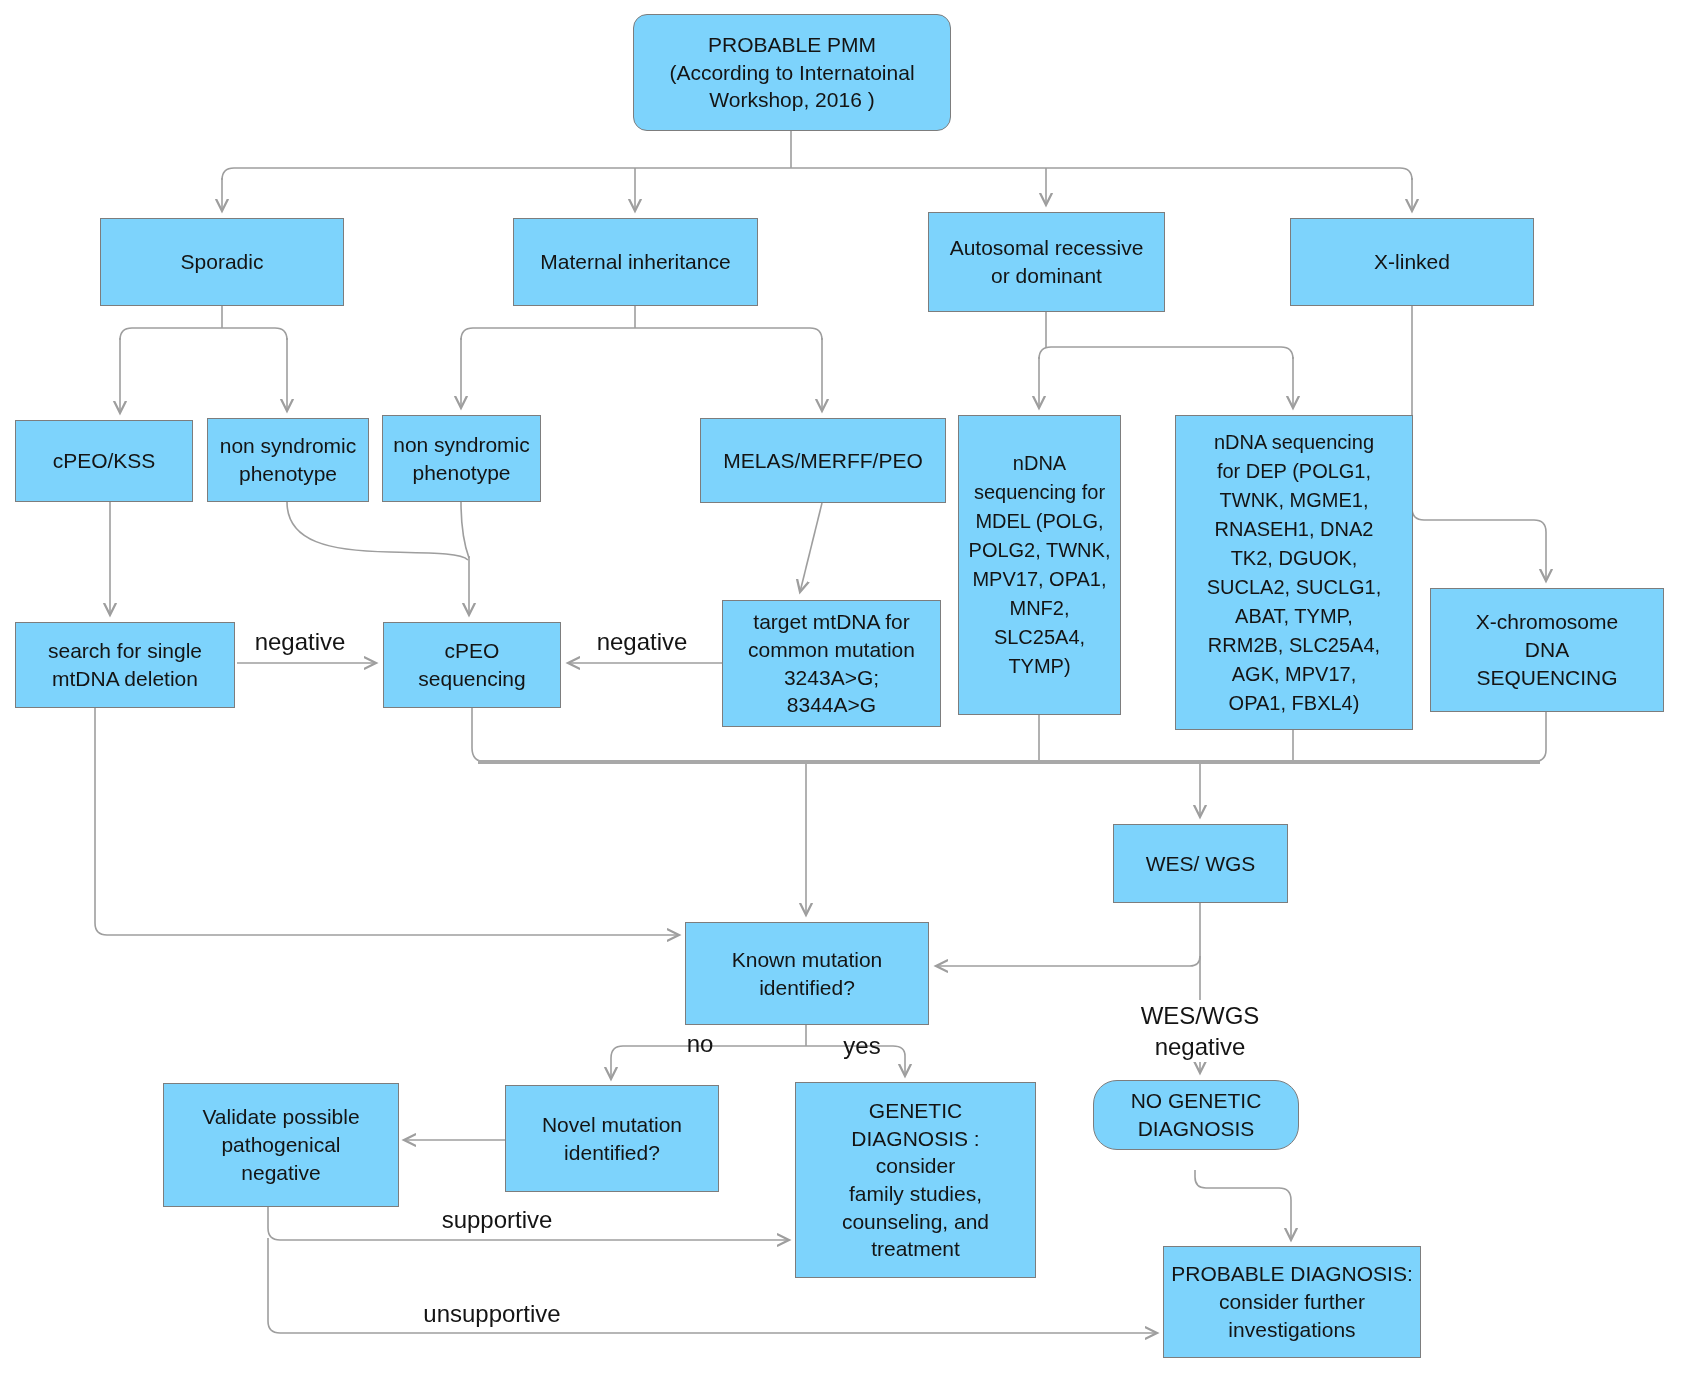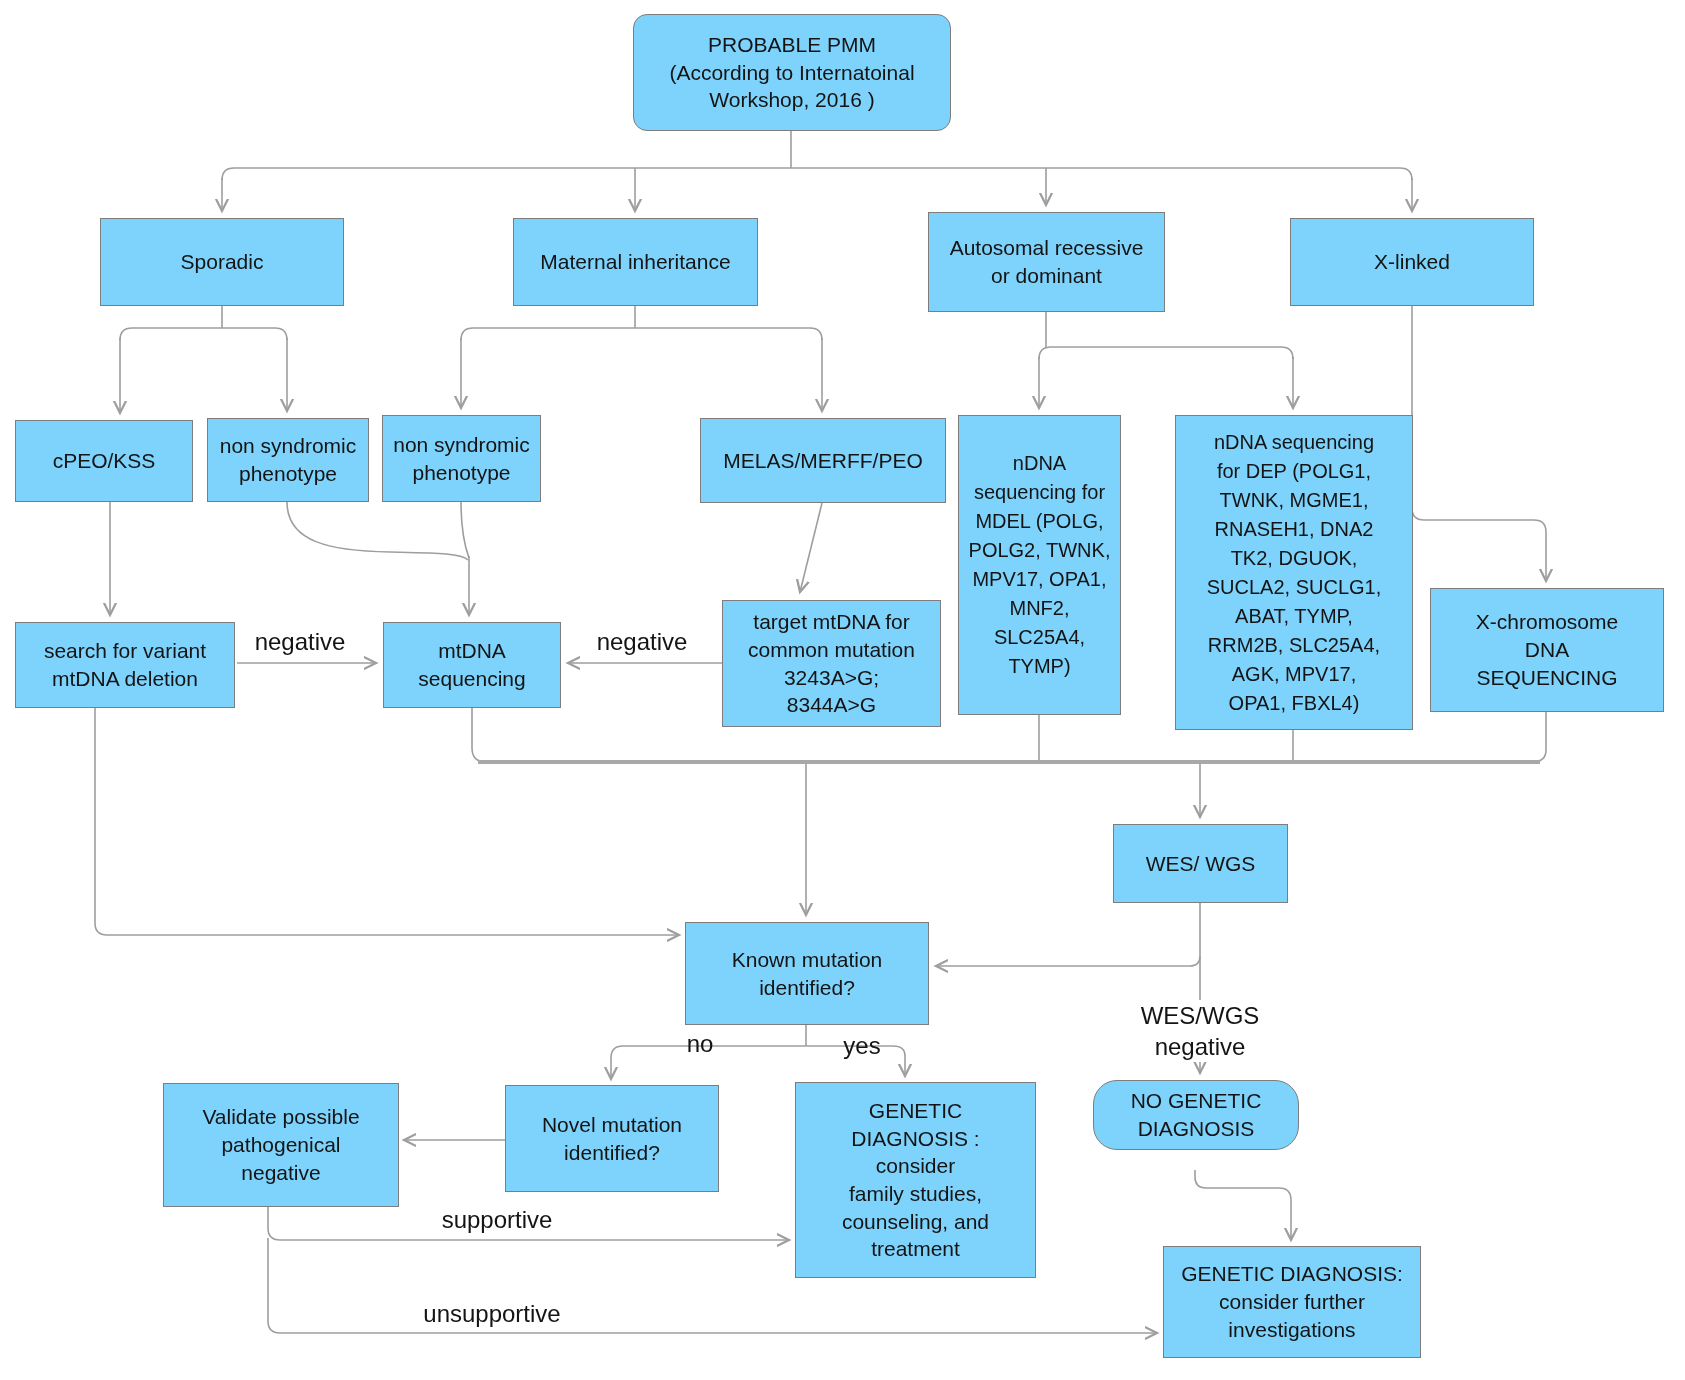--- a/index.html
+++ b/index.html
@@ -135,23 +135,23 @@
 TK2, DGUOK,
 SUCLA2, SUCLG1,
 ABAT, TYMP,
 RRM2B, SLC25A4,
 AGK, MPV17,
 OPA1, FBXL4)</div>
   <div class="node" style="left:1430px;top:588px;width:234px;height:124px;">X-chromosome
 DNA
 SEQUENCING</div>
 
-  <div class="node" style="left:15px;top:622px;width:220px;height:86px;">search for variant
+  <div class="node" style="left:15px;top:622px;width:220px;height:86px;">search for single
 mtDNA deletion</div>
-  <div class="node" style="left:383px;top:622px;width:178px;height:86px;">mtDNA
+  <div class="node" style="left:383px;top:622px;width:178px;height:86px;">cPEO
 sequencing</div>
   <div class="node" style="left:722px;top:600px;width:219px;height:127px;">target mtDNA for
 common mutation
 3243A&gt;G;
 8344A&gt;G</div>
 
   <div class="node" style="left:1113px;top:824px;width:175px;height:79px;">WES/ WGS</div>
   <div class="node" style="left:685px;top:922px;width:244px;height:103px;">Known mutation
 identified?</div>
   <div class="node" style="left:1093px;top:1080px;width:206px;height:70px;border-radius:24px;">NO GENETIC
@@ -161,21 +161,21 @@
 identified?</div>
   <div class="node" style="left:795px;top:1082px;width:241px;height:196px;">GENETIC
 DIAGNOSIS :
 consider
 family studies,
 counseling, and
 treatment</div>
   <div class="node" style="left:163px;top:1083px;width:236px;height:124px;">Validate possible
 pathogenical
 negative</div>
-  <div class="node" style="left:1163px;top:1246px;width:258px;height:112px;">GENETIC DIAGNOSIS:
+  <div class="node" style="left:1163px;top:1246px;width:258px;height:112px;">PROBABLE DIAGNOSIS:
 consider further
 investigations</div>
 
   <div class="elabel" style="left:240px;top:626px;width:120px;">negative</div>
   <div class="elabel" style="left:582px;top:626px;width:120px;">negative</div>
   <div class="elabel" style="left:660px;top:1028px;width:80px;">no</div>
   <div class="elabel" style="left:822px;top:1030px;width:80px;">yes</div>
   <div class="elabel bg" style="left:1126px;top:1000px;width:142px;">WES/WGS
 negative</div>
   <div class="elabel" style="left:417px;top:1204px;width:160px;">supportive</div>

